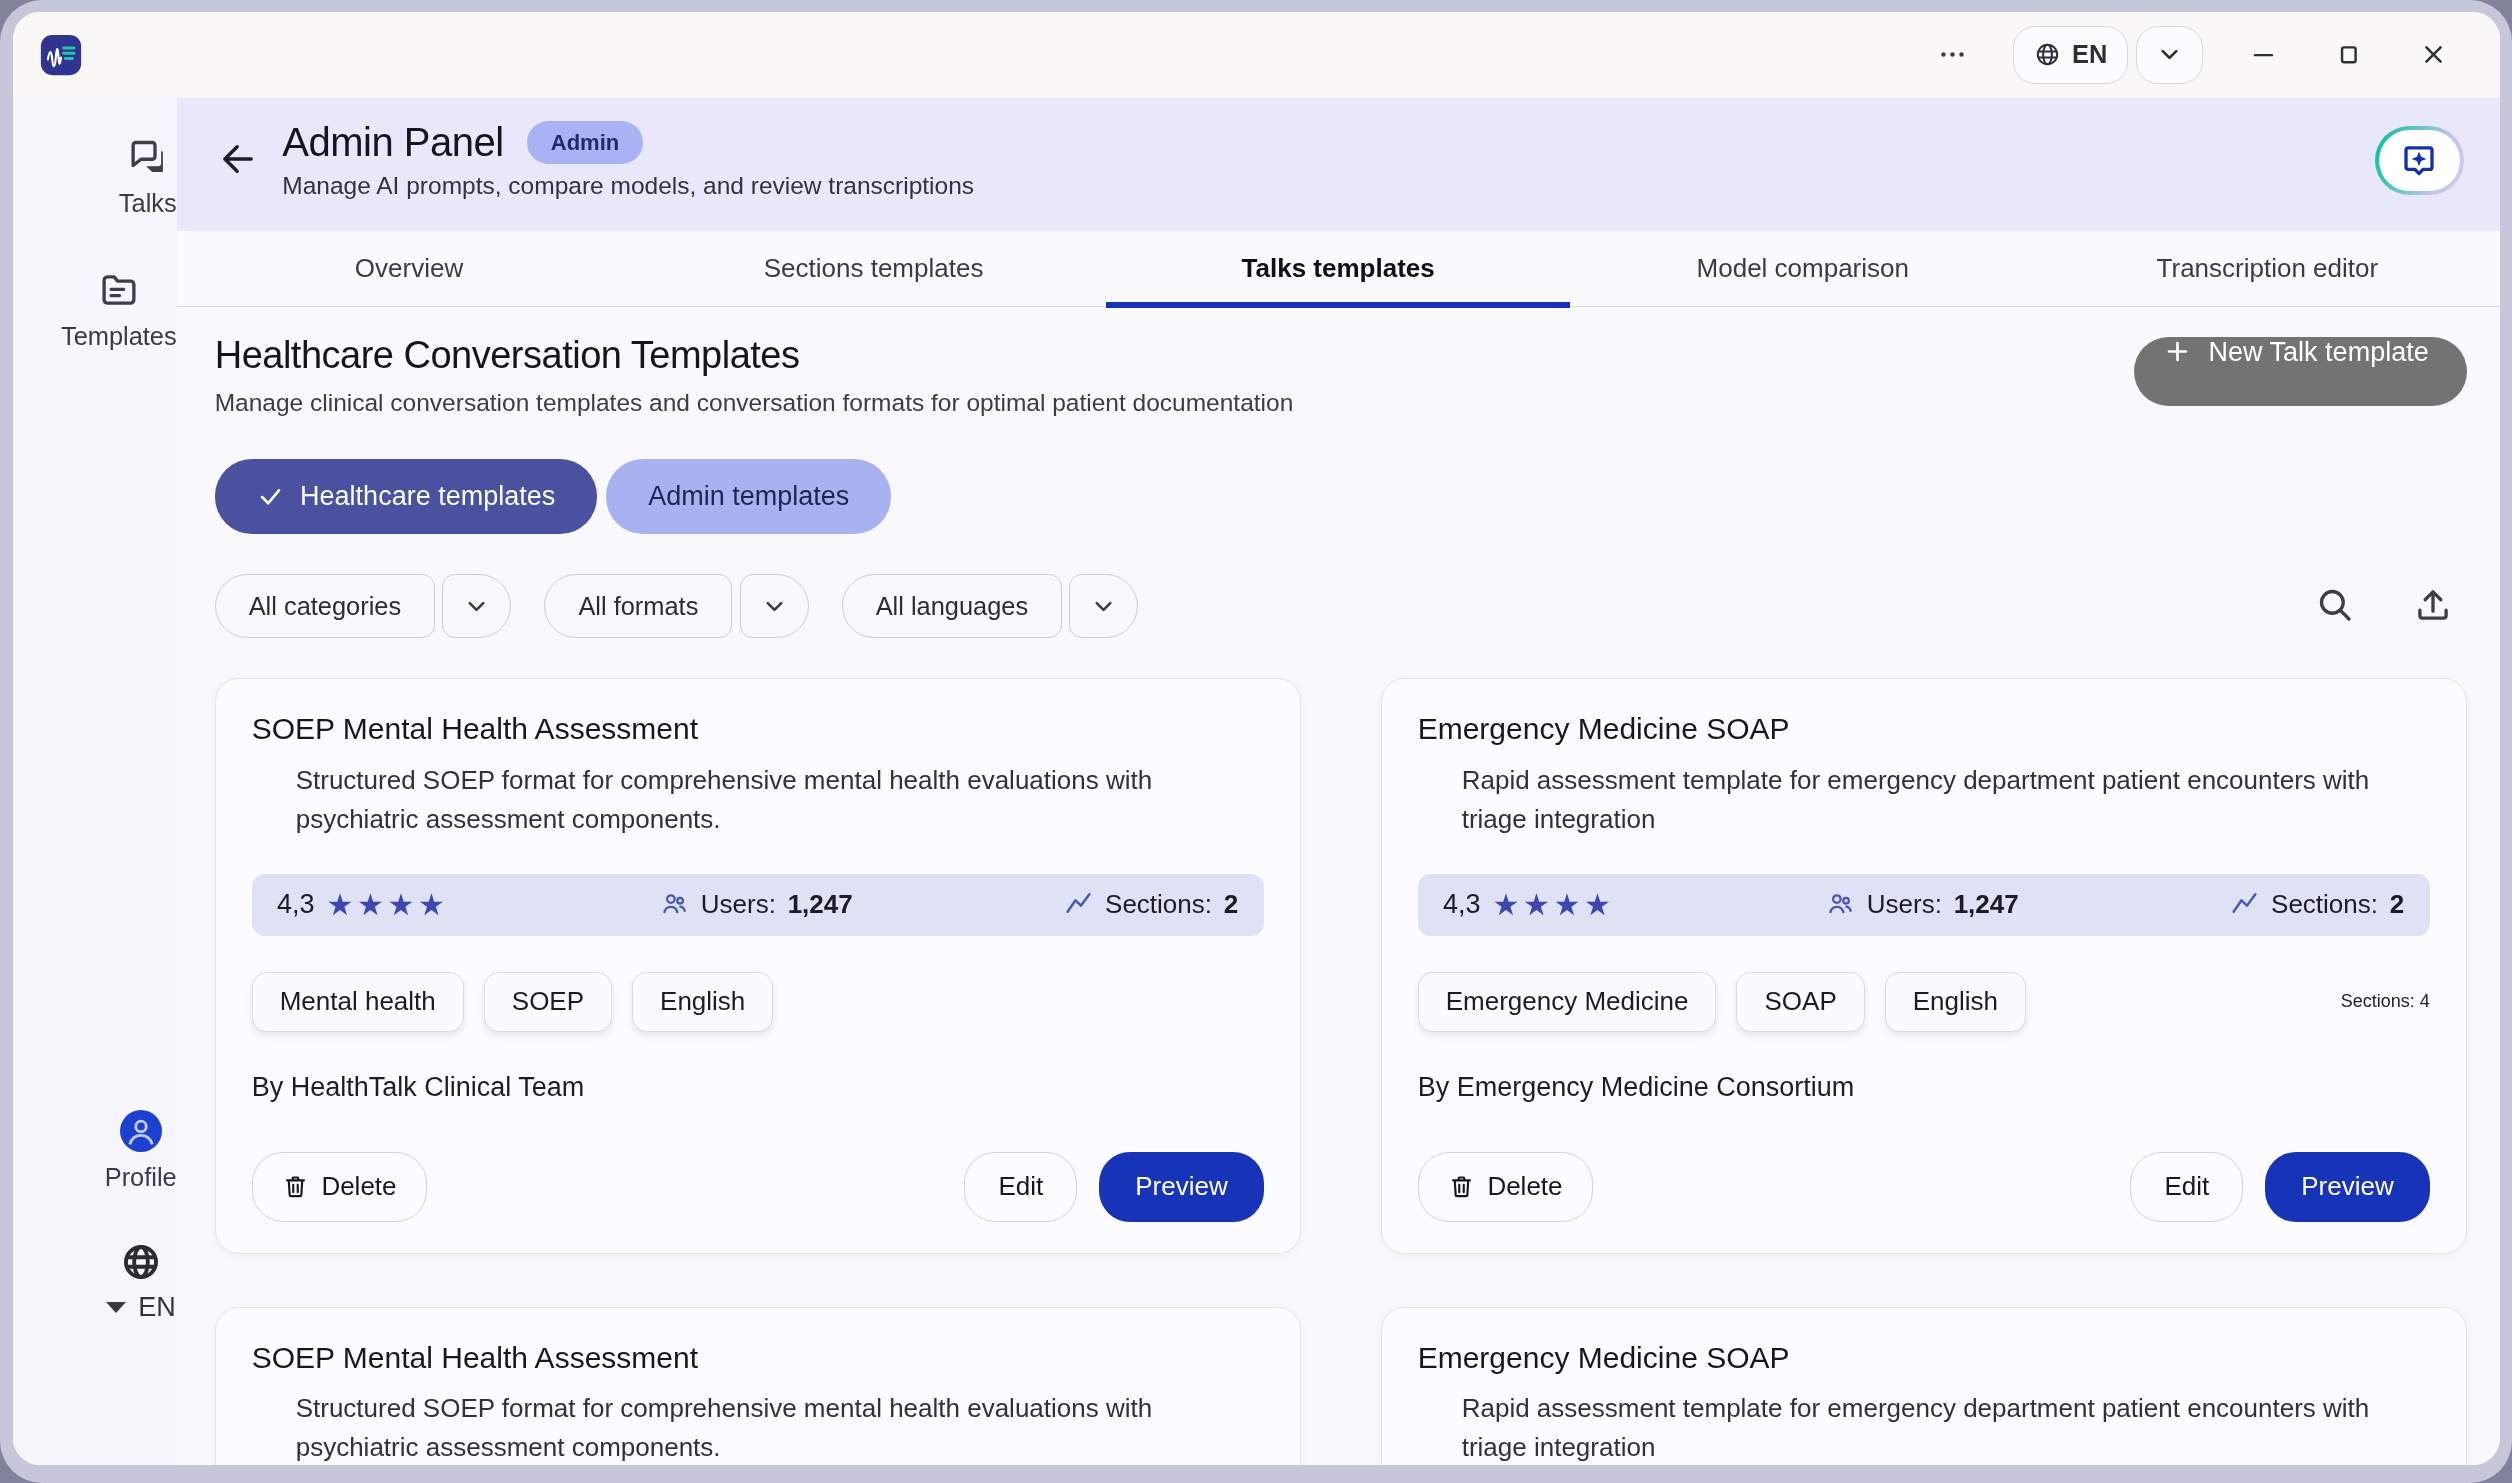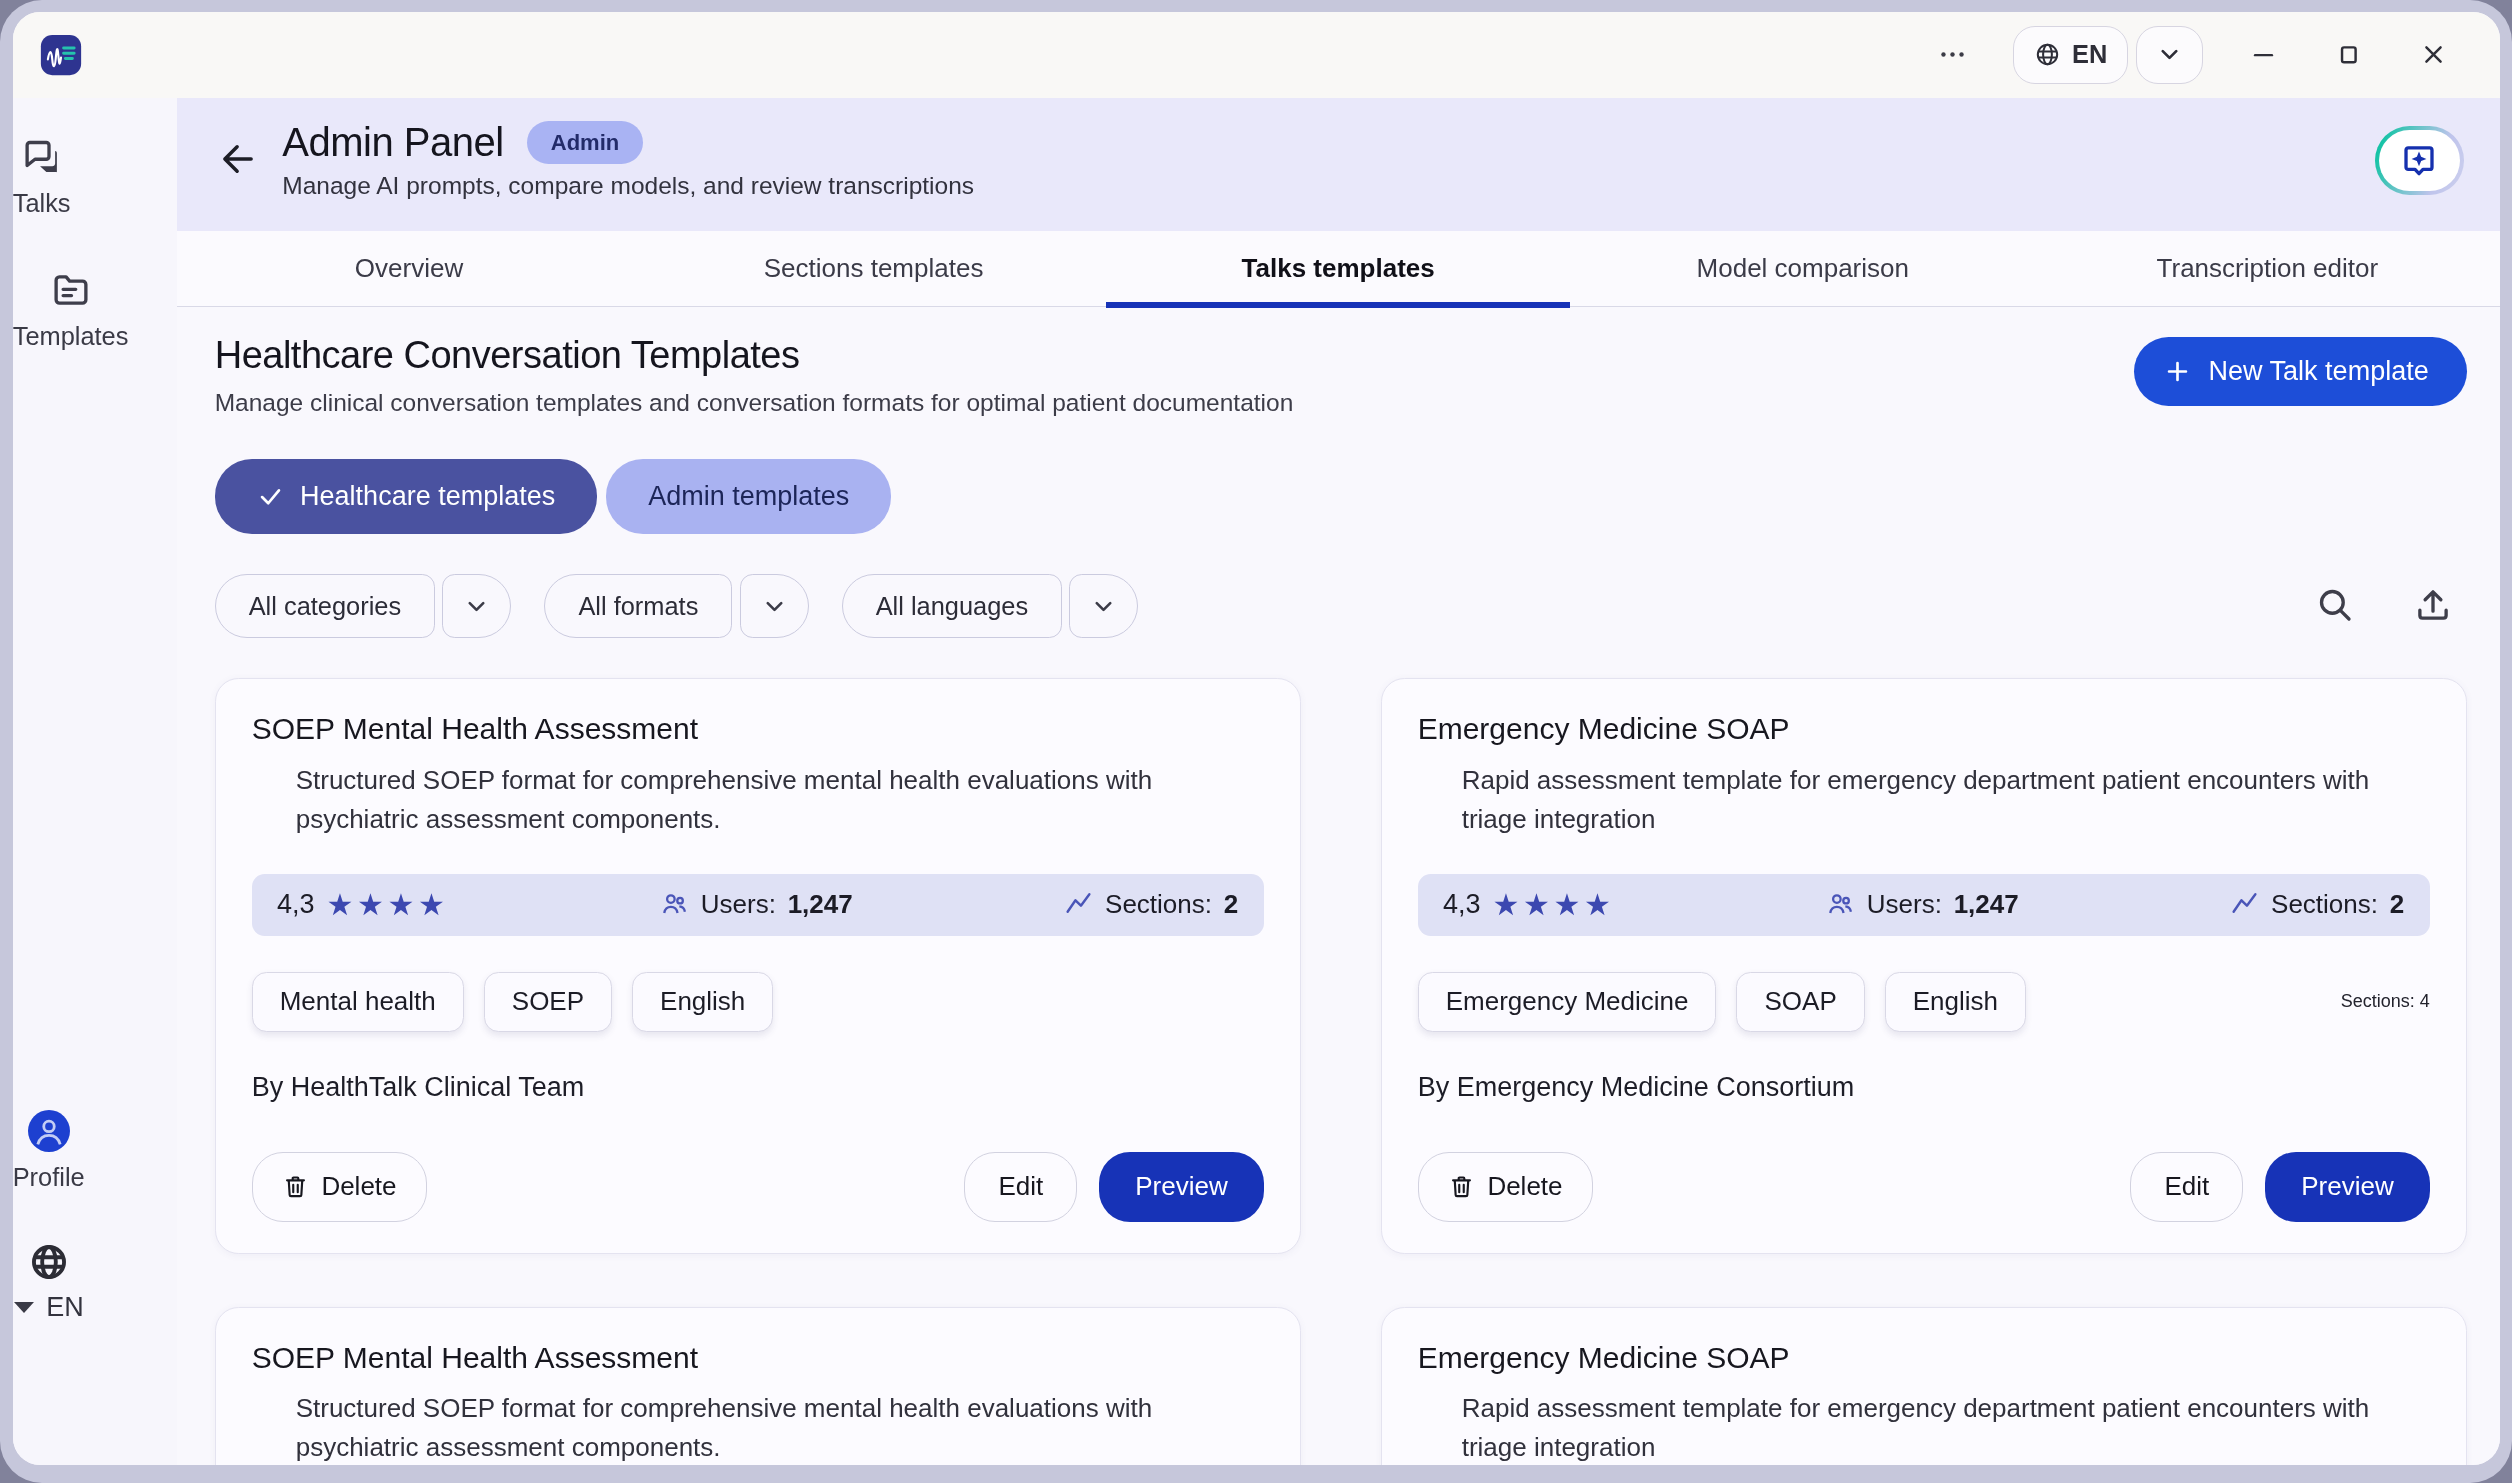--- a/index.html
+++ b/index.html
@@ -19,21 +19,21 @@
   .pill-group { display:flex; gap:7.3px; }
   .tb-pill { height:58px; border:1.8px solid #d7d5e1; background:#fcfbfd; border-radius:22px;
              display:flex; align-items:center; gap:11px; padding:0 20px; font-size:25.4px; font-weight:bold; color:#2e2e38; cursor:pointer; }
   .tb-pill.chev { width:67px; justify-content:center; padding:0; }
   .winbtn { width:49px; height:49px; border:none; background:transparent; color:#2f2f38; cursor:pointer; display:flex; align-items:center; justify-content:center; }
   .winbtn svg, .tb-more svg { width:31px; height:31px; }
   .tb-pill svg { width:27px; height:27px; }
 
   
   .app-row { flex:1; display:flex; min-height:0; }
-  .sidebar { width:164px; flex:0 0 164px; background:#f7f6fc; display:flex; flex-direction:column; align-items:flex-start; padding-top:38px; }
+  .sidebar { width:164px; flex:0 0 164px; background:#f7f6fc; display:flex; flex-direction:column; align-items:flex-end; padding-top:38px; }
   .side-item { display:flex; flex-direction:column; align-items:center; gap:11px; margin-bottom:51px; cursor:pointer; background:none; border:none; }
   .side-item svg { width:42px; height:42px; color:#3e3e4b; }
   .side-label { font-size:25.4px; color:#3a3a46; }
   .side-bottom { margin-top:auto; margin-bottom:91px; display:flex; flex-direction:column; align-items:center; }
   .avatar { width:47px; height:47px; cursor:pointer; }
   .lang-block { margin-top:49px; display:flex; flex-direction:column; align-items:center; gap:9px; cursor:pointer; }
   .lang-block svg.globe { width:42px; height:42px; color:#2c2c35; }
   .lang-row { display:flex; align-items:center; gap:12.7px; font-size:27px; color:#33333e; }
   .caret { width:0; height:0; border-left:10px solid transparent; border-right:10px solid transparent; border-top:11.8px solid #3a3a46; }
 
@@ -55,22 +55,22 @@
   .tabsbar { height:76px; flex:0 0 76px; background:#fbfafe; border-bottom:1.8px solid #d9d9e7; display:flex; }
   .tab { flex:1; display:flex; align-items:center; justify-content:center; font-size:26px; color:#3b3b48; cursor:pointer; position:relative; background:none; border:none; }
   .tab.active { font-weight:bold; color:#101018; }
   .tab.active::after { content:""; position:absolute; left:0; right:0; bottom:-1.8px; height:5.5px; background:#1733b7; }
 
   .content { flex:1; overflow:hidden; padding:27px 33px 0 38px; background:#f9f8fd; }
 
   .page-head { display:flex; justify-content:space-between; align-items:flex-start; }
   .page-title { font-size:38px; font-weight:500; color:#15151e; letter-spacing:-0.5px; }
   .page-sub { font-size:24.5px; color:#3c3c48; margin-top:12.7px; }
-  .new-btn { height:69px; border:none; border-radius:35px; background:#1d4ed8; color:#fff; font-size:27px;
-             display:flex; align-items:center; gap:16.4px; padding:0 38px 0 29px; cursor:pointer; margin-top:3.6px; }
+  .new-btn { height:69px; border:none; border-radius:35px; background:#737373; color:#fff; font-size:27px;
+             display:flex; gap:16.4px; padding:0 38px 0 29px; cursor:pointer; margin-top:3.6px; }
   .new-btn svg { width:29px; height:29px; }
 
   .toggles { margin-top:42px; display:flex; gap:9px; }
   .toggle { height:75px; border:none; border-radius:37px; font-size:27px; padding:0 42px;
             display:flex; align-items:center; gap:16.4px; cursor:pointer; }
   .toggle.active { background:#4a52a0; color:#fff; }
   .toggle.inactive { background:#a9b2f1; color:#1c2558; }
   .toggle svg { width:27px; height:27px; }
 
   .filters { margin-top:40px; display:flex; align-items:center; gap:33px; }

